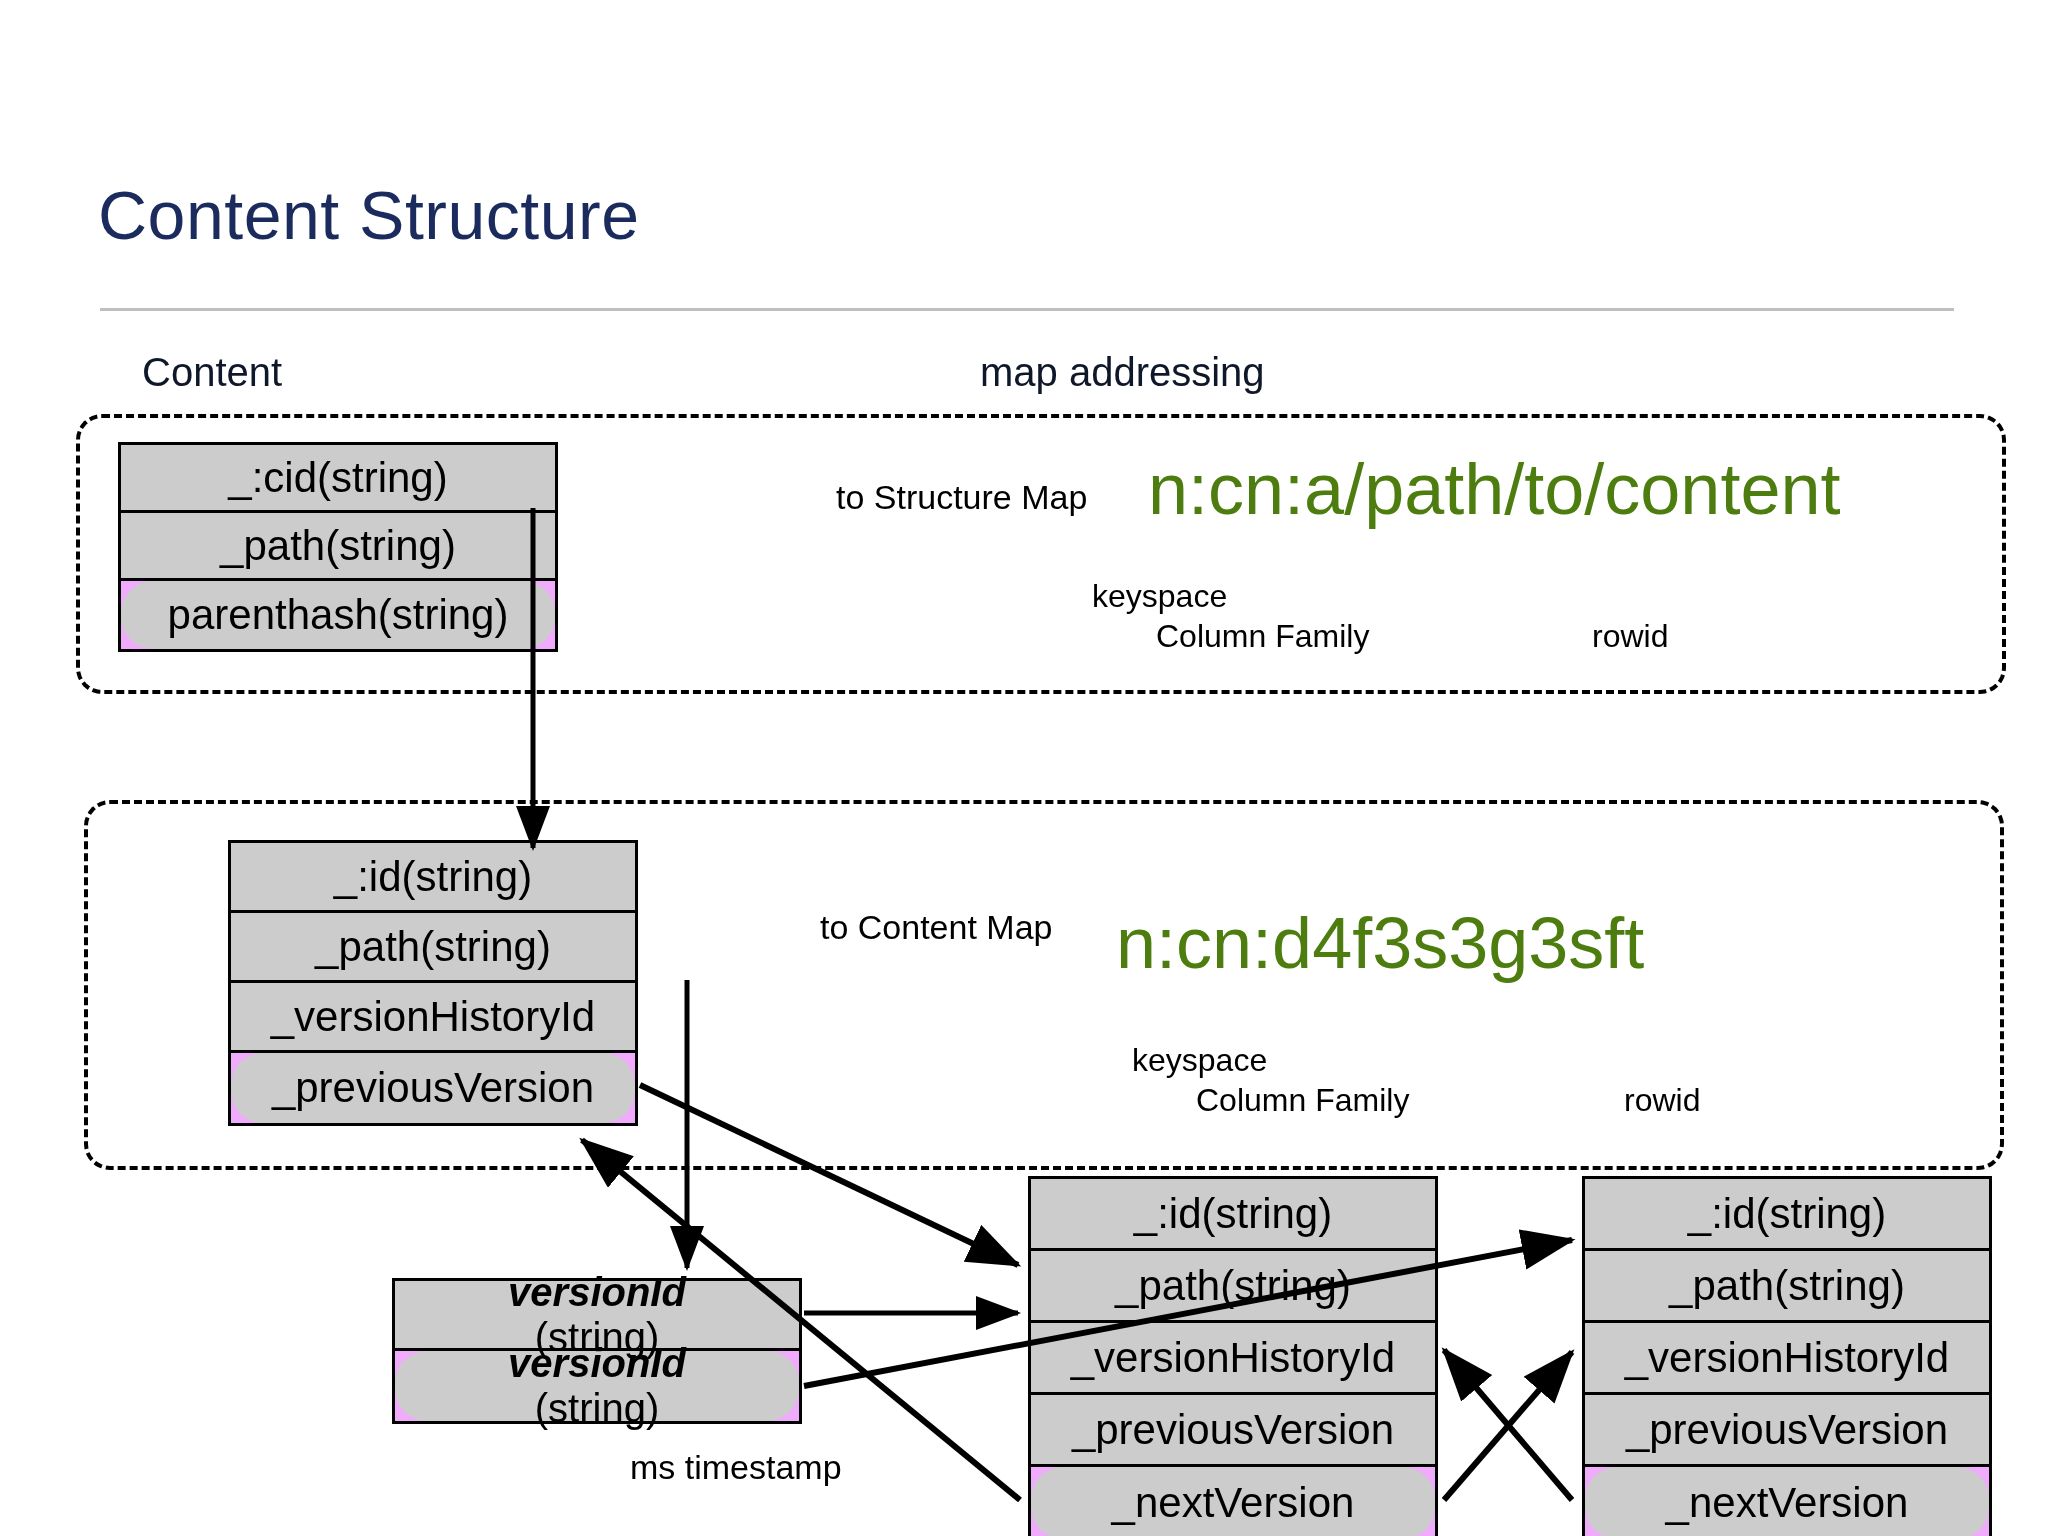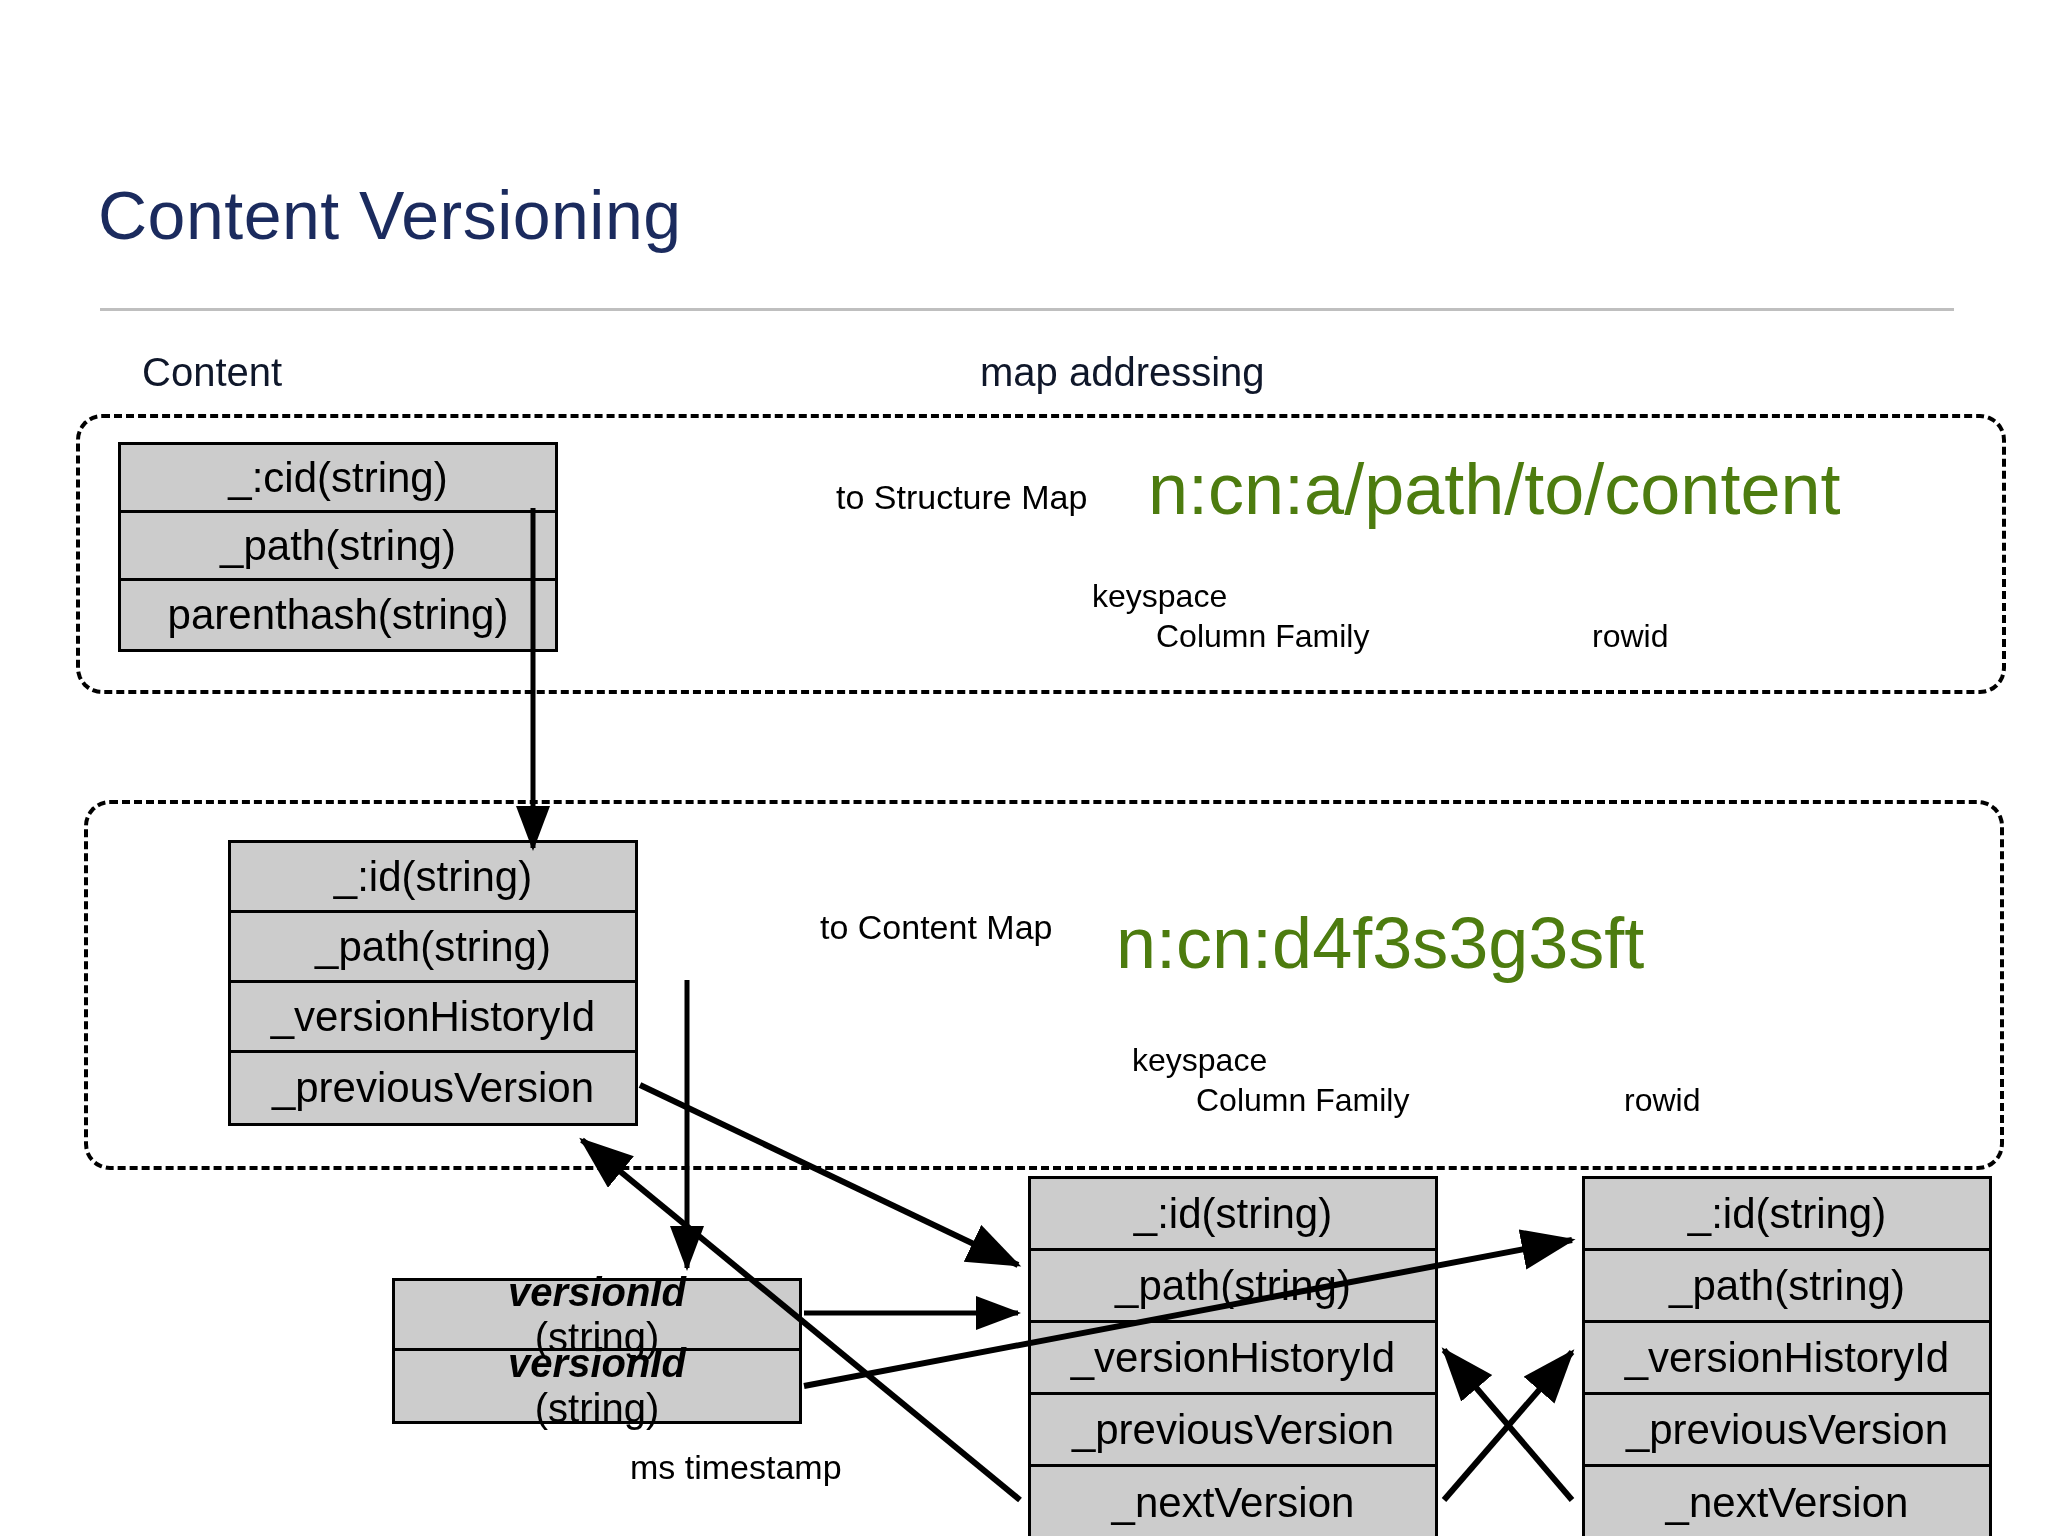--- a/index.html
+++ b/index.html
@@ -72,21 +72,21 @@
     background: #cccccc;
     border-bottom: 3px solid #000;
     text-align: center;
     color: #000;
     white-space: nowrap;
     display: flex;
     align-items: center;
     justify-content: center;
     overflow: visible;
   }
-  .field-row:last-child { border-bottom: none; }
+  .field-row:last-child { border-bottom: none; border-radius: 32px; }
   .field-row .vid {
     font-weight: bold;
     font-style: italic;
   }
 
   
   #box-content-struct { left: 118px; top: 442px; width: 440px; }
   #box-content-struct .field-row { height: 68px; font-size: 42px; }
 
   #box-content-version { left: 228px; top: 840px; width: 410px; }
@@ -153,21 +153,21 @@
     top: 0;
     width: 2048px;
     height: 1536px;
     z-index: 7;
     pointer-events: none;
   }
 </style>
 </head>
 <body>
 
-<div id="slide-title">Content Versioning</div>
+<div id="slide-title">Content Structure</div>
 <div id="title-rule"></div>
 
 <div id="group-structure" class="dashed-group"></div>
 <div id="group-content" class="dashed-group"></div>
 
 <div id="heading-content" class="group-heading">Content</div>
 <div id="heading-map-addressing" class="group-heading">map addressing</div>
 
 <div id="box-content-struct" class="field-box">
   <div class="field-row">_:cid(string)</div>

